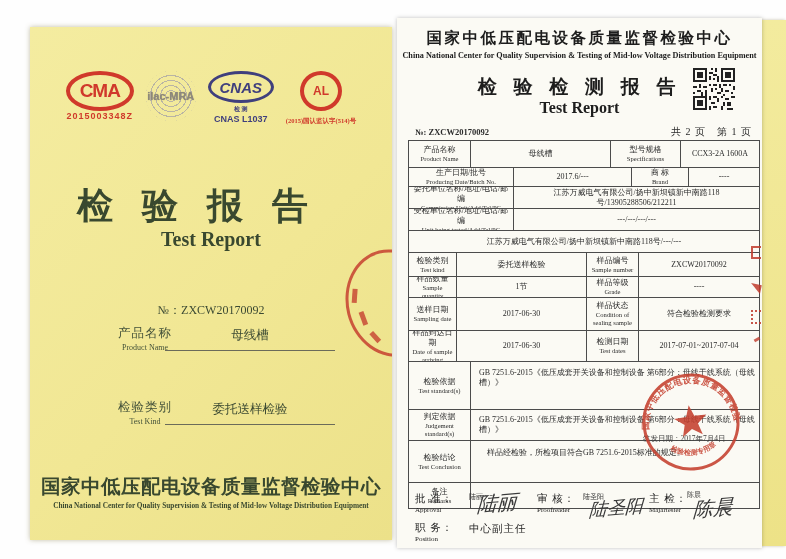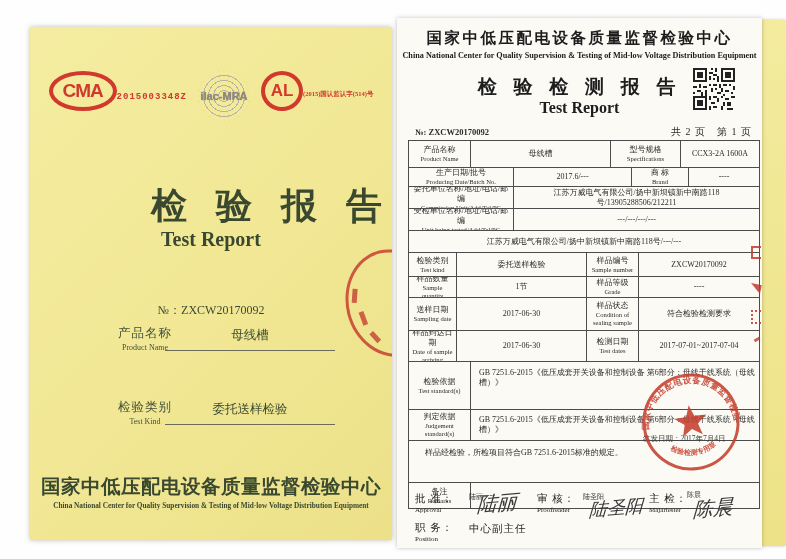--- a/index.html
+++ b/index.html
@@ -6,37 +6,37 @@
   html,body { width:786px; height:559px; background:#ffffff; font-family:"Liberation Serif", serif; }
   .screen { position:relative; width:786px; height:559px; background:#fefefe; overflow:hidden; }
 
   
   .page-left {
     position:absolute; left:30px; top:27px; width:362px; height:513px;
     background:linear-gradient(135deg,#f4eca0 0%,#f1e794 55%,#ece189 100%);
     box-shadow:0 0 5px rgba(120,110,60,.45); overflow:hidden;
   }
   .logo-row { position:absolute; top:44px; left:0; width:100%; display:flex; justify-content:center; align-items:flex-start; gap:12px; }
-  .logo { display:flex; flex-direction:row; align-items:center; }
+  .logo { display:flex; flex-direction:column; align-items:center; }
   .cma-ring { width:68px; height:40px; border:4px solid #d0392b; border-radius:50%; display:flex; align-items:center; justify-content:center;
               color:#d0392b; font-weight:bold; font-size:19px; font-family:"Liberation Sans",sans-serif; letter-spacing:-1px; }
-  .cma-sub { margin-top:12px; color:#d0392b; font-weight:bold; font-size:9px; font-family:Liberation Mono, monospace; letter-spacing:1px; }
+  .cma-sub { margin-top:0; color:#d0392b; font-weight:bold; font-size:9px; font-family:Liberation Sans, sans-serif; letter-spacing:1px; }
   .ilac-circle { width:50px; height:50px; border-radius:50%;
         background:repeating-radial-gradient(circle at 50% 50%, #b9b4a4 0 1px, transparent 1px 5px);
         display:flex; align-items:center; justify-content:center; }
   .ilac-text { color:#8d887a; font-weight:bold; font-size:11px; font-family:"Liberation Sans",sans-serif; white-space:nowrap; text-shadow:0 0 1px #8d887a; }
   .cnas-ring { width:66px; height:32px; border:3px solid #3f3f7d; border-radius:50%; display:flex; align-items:center; justify-content:center;
                color:#3f3f7d; font-weight:bold; font-style:italic; font-size:15px; font-family:"Liberation Sans",sans-serif; }
   .cnas-sub1 { margin-top:2px; color:#3f3f7d; font-size:6px; font-weight:bold; }
   .cnas-sub2 { color:#3f3f7d; font-size:9px; font-weight:bold; font-family:"Liberation Sans",sans-serif; }
   .al-ring { width:42px; height:40px; border:4px solid #d0392b; border-radius:50%; display:flex; align-items:center; justify-content:center;
-             color:#d0392b; font-weight:bold; font-size:17px; font-family:"Liberation Sans",sans-serif; }
+             color:#d0392b; font-weight:bold; font-size:12px; font-family:"Liberation Sans",sans-serif; }
   .al-sub { margin-top:6px; color:#d0392b; font-size:6.5px; font-weight:bold; white-space:nowrap; }
 
-  .lp-title { position:absolute; top:155px; width:100%; text-align:right; color:#39482f; font-size:36px; font-weight:bold; letter-spacing:10px; }
+  .lp-title { position:absolute; top:155px; width:100%; text-align:left; color:#39482f; font-size:36px; font-weight:bold; letter-spacing:10px;margin-left:47px; }
   .lp-title-en { position:absolute; top:201px; width:100%; text-align:center; color:#39482f; font-size:20px; font-weight:bold; }
   .lp-no { position:absolute; top:227px; width:100%; text-align:center; color:#3c4a33; font-size:12px;margin-top:48px; }
 
   .lp-field { position:absolute; left:0; width:100%; height:34px; }
   .lp-field .lab { position:absolute; left:70px; width:90px; text-align:center; color:#44523a; }
   .lp-field .lab .cnl { display:block; font-size:12.5px; letter-spacing:1px; }
   .lp-field .lab .enl { display:block; font-size:8px; margin-top:1px; }
   .lp-field .val { position:absolute; left:135px; width:170px; text-align:center; color:#3d4b33; font-size:12.5px;
                    border-bottom:1px solid #6b6b5a; padding-bottom:6px; padding-top:2px; }
 
@@ -108,20 +108,27 @@
             <span>CMA</span>
           </div>
         <div class="cma-sub">2015003348Z</div>
       </div>
       <div class="logo">
         <div class="ilac-circle">
           <span class="ilac-text">ilac-MRA</span>
         </div>
       </div>
       <div class="logo">
+        <div class="cnas-ring">
+            <span>CNAS</span>
+          </div>
+        <div class="cnas-sub1">检 测</div>
+        <div class="cnas-sub2">CNAS L1037</div>
+      </div>
+      <div class="logo">
         <div class="al-ring">
             <span>AL</span>
           </div>
         <div class="al-sub">(2015)国认监认字(514)号</div>
       </div>
     </div>
 
     <div class="lp-title">检 验 报 告</div>
     <div class="lp-title-en">Test Report</div>
     <div class="lp-no">№：ZXCW20170092</div>
@@ -316,20 +323,24 @@
         <div class="cell tE1">
             <span class="cn">判定依据</span>
             <span class="en">Judgement standard(s)</span>
           </div>
         <div class="cell last left-al">
             <span class="v">GB 7251.6-2015《低压成套开关设备和控制设备 第6部分：母线干线系统（母线槽）》</span>
           </div>
       </div>
 
       <div class="trow h42">
+        <div class="cell tE1">
+            <span class="cn">检验结论</span>
+            <span class="en">Test Conclusion</span>
+          </div>
         <div class="cell last left-al" style="justify-content:flex-start;padding-top:7px;padding-left:16px;">
             <span class="v">样品经检验，所检项目符合GB 7251.6-2015标准的规定。</span>
           </div>
       </div>
 
       <div class="trow h26">
         <div class="cell tE1">
             <span class="cn">备注</span>
             <span class="en">Remarks</span>
           </div>

